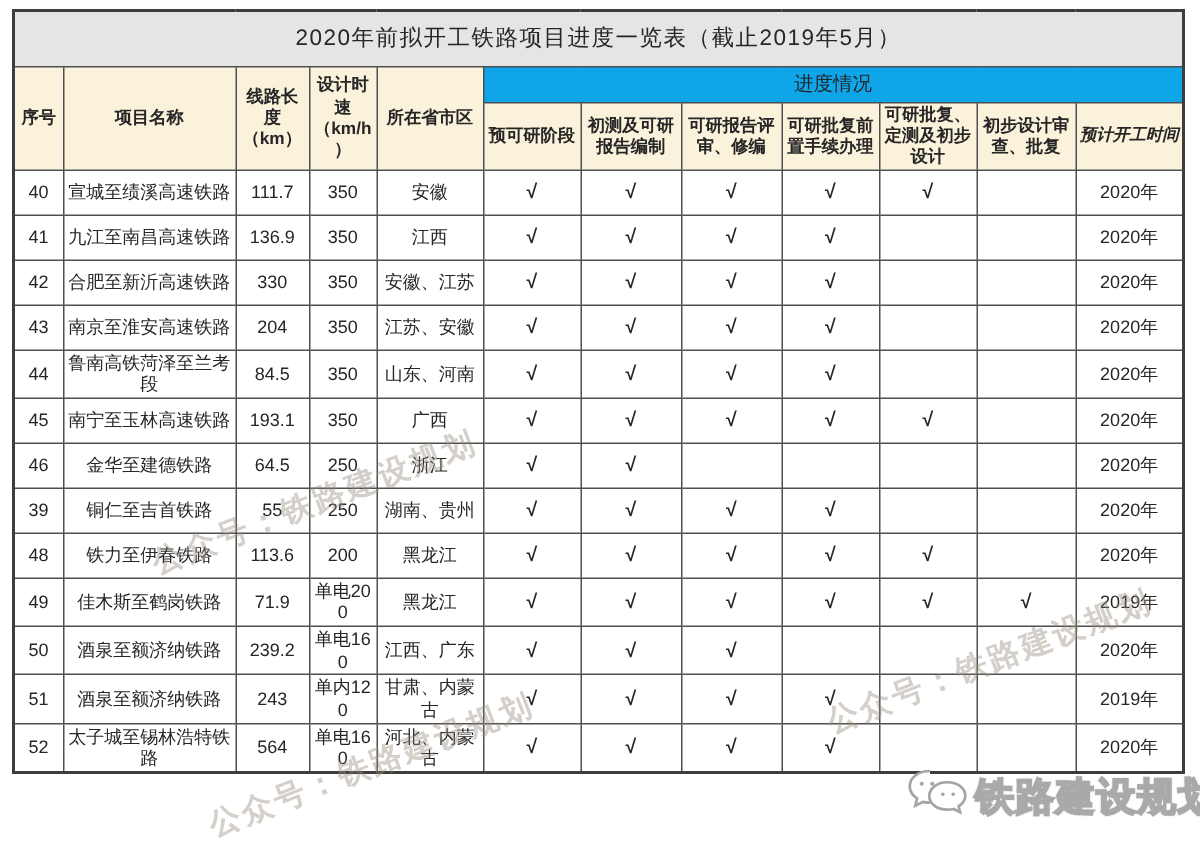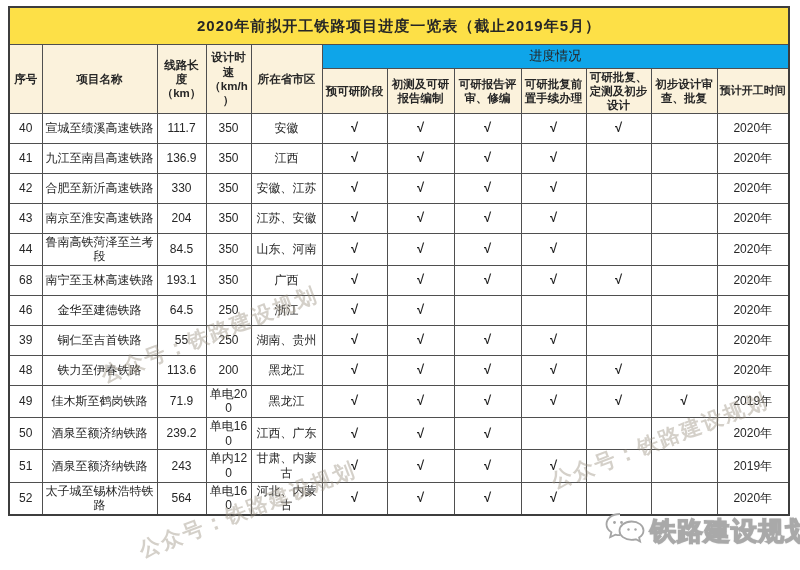--- a/index.html
+++ b/index.html
@@ -23,41 +23,42 @@
     border:1px solid #4f4f4f;
     text-align:center;
     vertical-align:middle;
     color:#262626;
     padding:1px 2px;
     box-sizing:border-box;
     word-break:break-all;
     line-height:1.22;
   }
   .title-cell{
-    background:#fde047;
+    background:#e5e5e5;
     font-size:15px;
-    font-weight:bold;
+    font-weight:normal;
     height:37px;
     letter-spacing:1px;
   }
   .band-cell{
     background:#0ea5e9;
     font-size:13px;
     font-weight:normal;
     height:24px;
   }
   .head-cell{
     background:#FBF2DC;
     font-size:11.5px;
     font-weight:bold;
     white-space:pre-line;
   }
   .head-start{
     white-space:nowrap;
     font-size:11px;
+    font-style:italic;
   }
   tbody td{
     background:#ffffff;
     font-size:12px;
     height:30px;
   }
   tbody td.check{
     font-size:13px;
     font-weight:bold;
   }
@@ -207,21 +208,21 @@
           <td>山东、河南</td>
           <td class="check">√</td>
           <td class="check">√</td>
           <td class="check">√</td>
           <td class="check">√</td>
           <td class="check"></td>
           <td class="check"></td>
           <td>2020年</td>
         </tr>
         <tr>
-          <td>68</td>
+          <td>45</td>
           <td>南宁至玉林高速铁路</td>
           <td>193.1</td>
           <td>350</td>
           <td>广西</td>
           <td class="check">√</td>
           <td class="check">√</td>
           <td class="check">√</td>
           <td class="check">√</td>
           <td class="check">√</td>
           <td class="check"></td>

